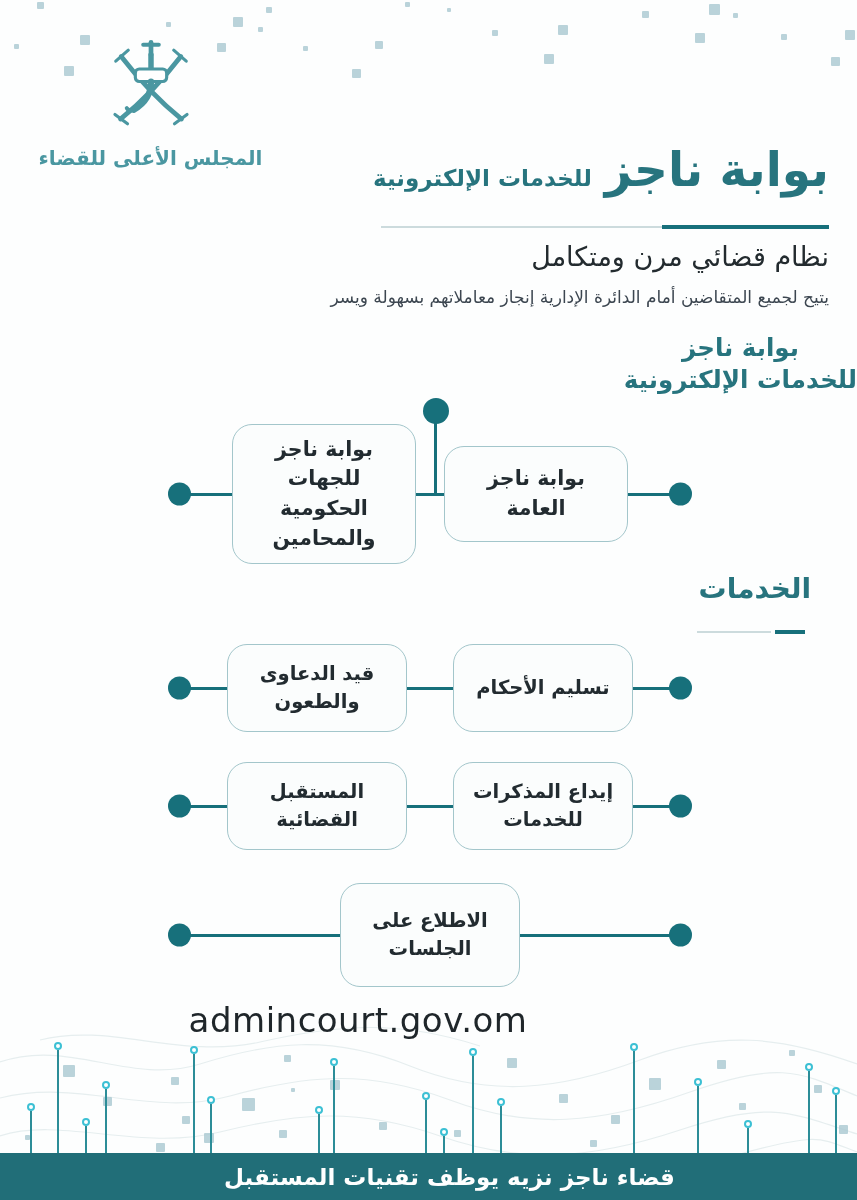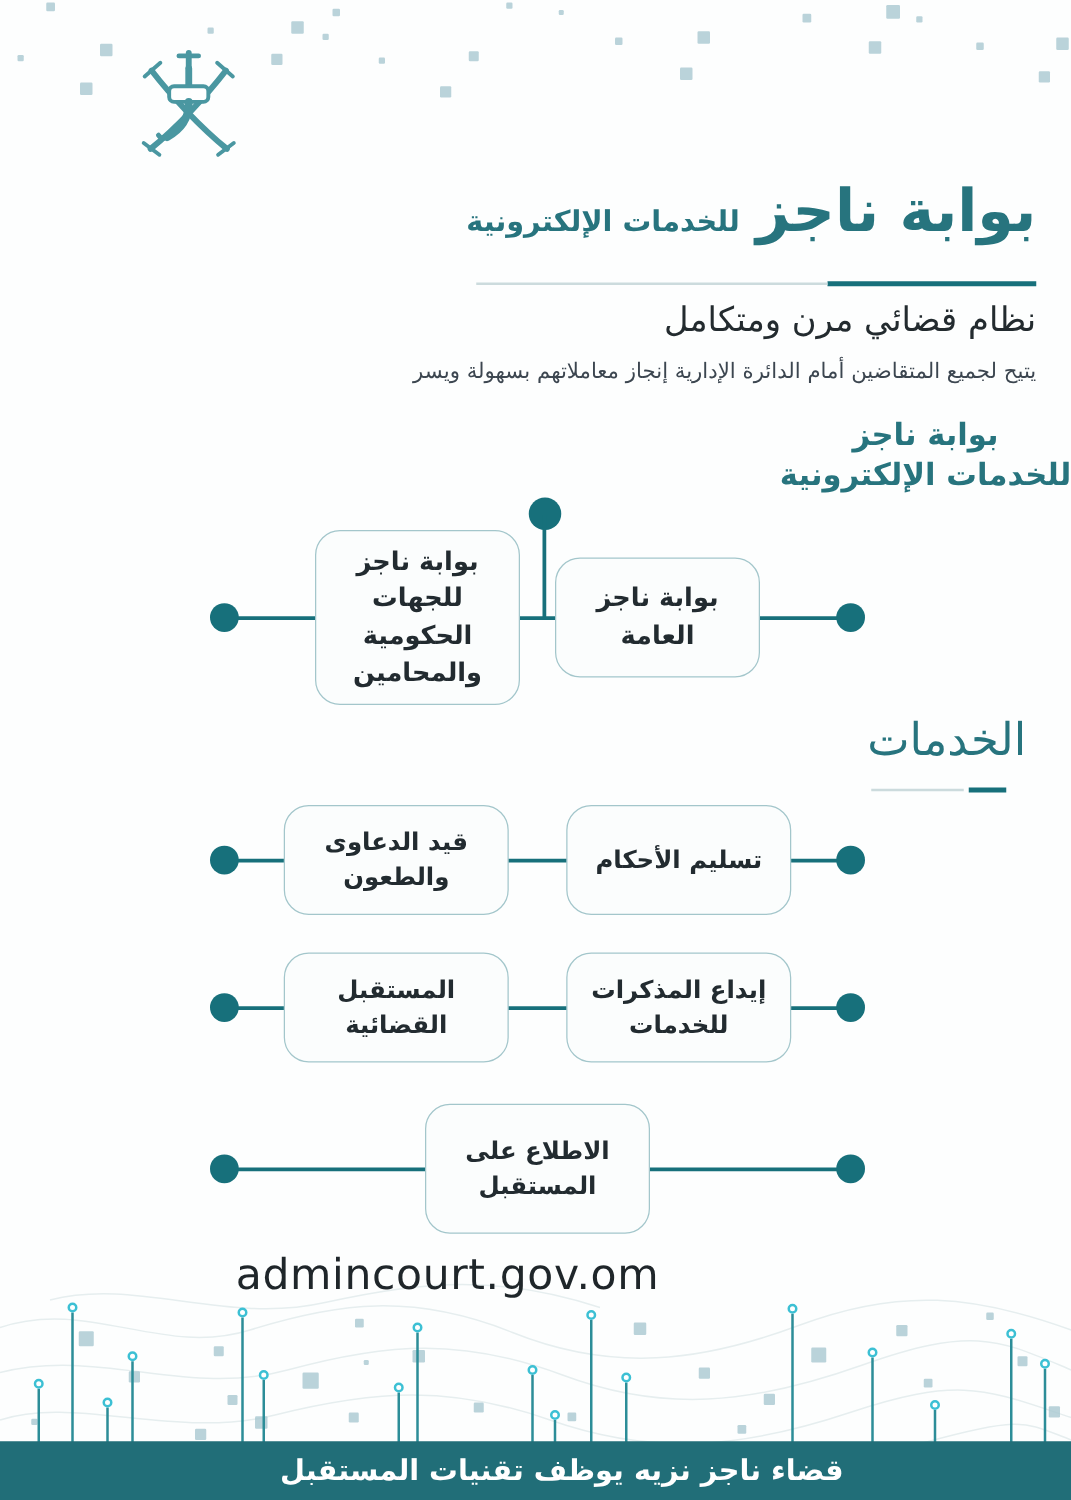--- a/index.html
+++ b/index.html
@@ -57,30 +57,30 @@
     width:23px;height:23px;border-radius:50%;background:var(--teal-dark);}
   .conn-row .dot.d-right{right:0;}
   .conn-row .dot.d-left{left:0;}
   .conn-row .boxes{position:absolute;inset:0;display:flex;align-items:center;
     justify-content:center;}
   .nbox{background:var(--box-fill);border:1.5px solid var(--box-border);border-radius:20px;
     box-sizing:border-box;display:flex;align-items:center;justify-content:center;
     text-align:center;font-weight:bold;color:#222B30;line-height:1.45;padding:10px 10px;}
   #branch-row{top:436px;height:116px;}
   #branch-row .boxes{gap:28px;}
-  #branch-row .nbox{width:164px;min-height:96px;font-size:20.5px;}
+  #branch-row .nbox{width:184px;min-height:96px;font-size:20.5px;}
   .svc-row .boxes{gap:46px;}
   .svc-row .nbox{width:180px;min-height:88px;font-size:19.5px;}
   #svc-row-1{top:640px;height:96px;}
   #svc-row-2{top:760px;height:92px;}
   #svc-row-3{top:876px;height:118px;}
   #svc-row-3 .nbox{min-height:104px;}
 
   
-  #svc-heading{right:36px;top:572px;font-size:36px;font-weight:normal;color:var(--teal-primary);}
+  #svc-heading{right:46px;top:572px;font-size:28px;font-weight:bold;color:var(--teal-primary);}
   #svc-underline-dark{right:52px;top:630px;width:30px;height:3.5px;background:var(--teal-dark);}
   #svc-underline-light{right:86px;top:631px;width:74px;height:2px;background:var(--divider-light);}
 
   
   #website{left:0;top:1000px;width:716px;text-align:center;font-size:34px;
     color:#1F262A;direction:ltr;letter-spacing:.5px;}
   #footer{left:0;top:1153px;width:857px;height:47px;background:var(--footer-bg);
     display:flex;align-items:center;justify-content:center;}
   #footer-slogan{color:var(--footer-text);font-size:23px;font-weight:bold;
     transform:translateX(21px);}
@@ -196,20 +196,21 @@
       </g>
       <g fill="none" stroke="#4A97A1" stroke-linecap="round">
         <path d="M60,8 L60,24" stroke-width="6"></path>
         <path d="M50,11 L70,11" stroke-width="5"></path>
         <path d="M60,24 L60,42" stroke-width="7"></path>
         <rect x="40" y="42" width="40" height="16" rx="5" stroke-width="4" fill="#ffffff"></rect>
         <path d="M60,58 C60,76 52,86 38,94" stroke-width="8"></path>
         <path d="M38,94 C34,96 31,95 29,92" stroke-width="5"></path>
       </g>
     </svg>
+    <div id="org-name">المجلس الأعلى للقضاء</div>
   </div>
 
   <div class="layer hdr" id="title-row">
     <span id="title-main">بوابة ناجز</span>
     <span id="title-sub">للخدمات الإلكترونية</span>
   </div>
   <div class="layer hdr" id="title-divider">
     <div class="seg-dark"></div>
     <div class="seg-light"></div>
   </div>
@@ -255,21 +256,21 @@
       <div class="nbox">إيداع المذكرات للخدمات</div>
       <div class="nbox">المستقبل القضائية</div>
     </div>
   </div>
 
   <div class="layer conn-row svc-row" id="svc-row-3">
     <div class="h-line"></div>
     <div class="dot d-right"></div>
     <div class="dot d-left"></div>
     <div class="boxes">
-      <div class="nbox">الاطلاع على المستقبل</div>
+      <div class="nbox">الاطلاع على الجلسات</div>
     </div>
   </div>
 
   <div class="layer" id="website">admincourt.gov.om</div>
 
   <div class="layer" id="footer">
     <div id="footer-slogan">قضاء ناجز نزيه يوظف تقنيات المستقبل</div>
   </div>
 
 </div>

